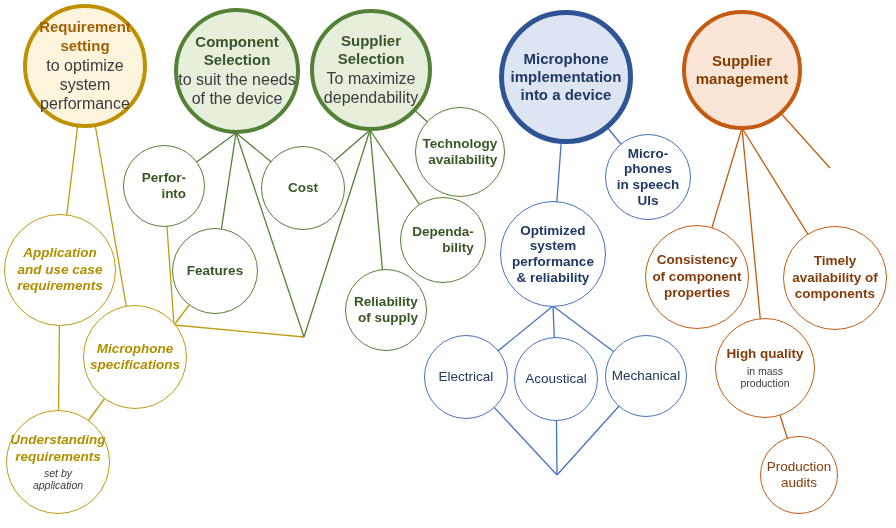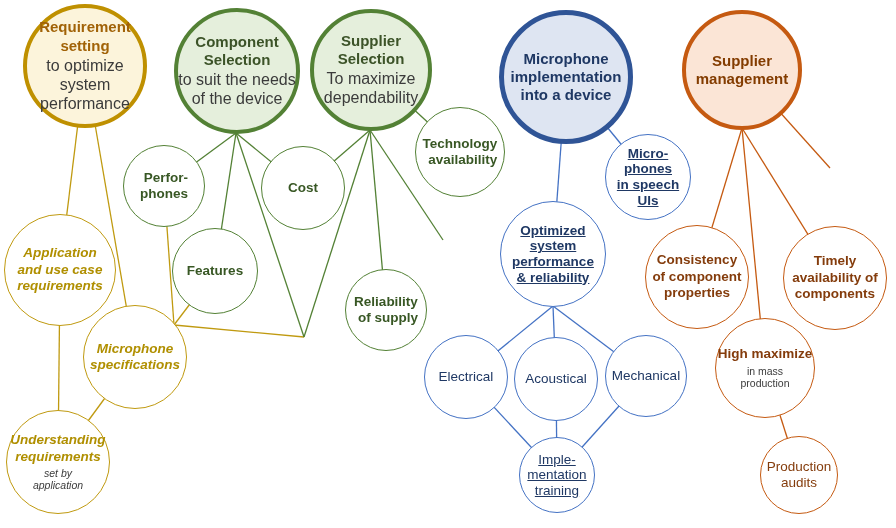--- a/index.html
+++ b/index.html
@@ -35,21 +35,21 @@
   .minor .s{font-size:10.5px;}
   .minor.gold{border:1.5px solid #C09A10;font-style:italic;}
   .minor.gold .t{color:#B08F00;}
   .minor.green{border:1.5px solid #538135;text-align:right;}
   .minor.green .t{color:#385724;}
   .minor.blue{border:1.5px solid #4472C4;}
   .minor.blue .t{color:#1F3864;}
   .minor.orange{border:1.5px solid #C55A11;}
   .minor.orange .t{color:#843C0C;}
   .minor.regular .t{font-weight:400;}
-  .tight .t{line-height:1.15;text-decoration:underline;}
+  .tight .t{line-height:1.15;}
 </style>
 </head>
 <body>
 
 <div class="stage">
 
   <svg class="edges" width="896" height="528" viewBox="0 0 896 528">
 
     <line class="eg-gold" x1="85" y1="66" x2="60" y2="270"></line>
     <line class="eg-gold" x1="85" y1="66" x2="135" y2="357"></line>
@@ -124,31 +124,35 @@
   </div>
   <div class="node minor gold" style="left:6px;top:410px;width:104px;height:104px">
     <div class="t">Understanding
 requirements</div>
     <div class="s">set by
 application</div>
   </div>
 
   <div class="node minor green" style="left:123px;top:145px;width:82px;height:82px">
     <div class="t">Perfor-
-phones</div>
+into</div>
   </div>
   <div class="node minor green" style="left:261px;top:146px;width:84px;height:84px">
     <div class="t">Cost</div>
   </div>
   <div class="node minor green" style="left:172px;top:228px;width:86px;height:86px">
     <div class="t">Features</div>
   </div>
   <div class="node minor green" style="left:415px;top:107px;width:90px;height:90px">
     <div class="t">Technology
 availability</div>
+  </div>
+  <div class="node minor green" style="left:400px;top:197px;width:86px;height:86px">
+    <div class="t">Dependa-
+bility</div>
   </div>
   <div class="node minor green" style="left:345px;top:269px;width:82px;height:82px">
     <div class="t">Reliability
 of supply</div>
   </div>
 
   <div class="node minor blue tight" style="left:605px;top:134px;width:86px;height:86px">
     <div class="t">Micro-
 phones
 in speech
@@ -162,38 +166,33 @@
   </div>
   <div class="node minor blue regular" style="left:424px;top:335px;width:84px;height:84px">
     <div class="t">Electrical</div>
   </div>
   <div class="node minor blue regular" style="left:514px;top:337px;width:84px;height:84px">
     <div class="t">Acoustical</div>
   </div>
   <div class="node minor blue regular" style="left:605px;top:335px;width:82px;height:82px">
     <div class="t">Mechanical</div>
   </div>
-  <div class="node minor blue regular tight" style="left:519px;top:437px;width:76px;height:76px">
-    <div class="t">Imple-
-mentation
-training</div>
-  </div>
 
   <div class="node minor orange" style="left:645px;top:225px;width:104px;height:104px">
     <div class="t">Consistency
 of component
 properties</div>
   </div>
   <div class="node minor orange" style="left:783px;top:226px;width:104px;height:104px">
     <div class="t">Timely
 availability of
 components</div>
   </div>
   <div class="node minor orange" style="left:715px;top:318px;width:100px;height:100px">
-    <div class="t">High maximize</div>
+    <div class="t">High quality</div>
     <div class="s">in mass
 production</div>
   </div>
   <div class="node minor orange regular" style="left:760px;top:436px;width:78px;height:78px">
     <div class="t">Production
 audits</div>
   </div>
 
 </div>
 

